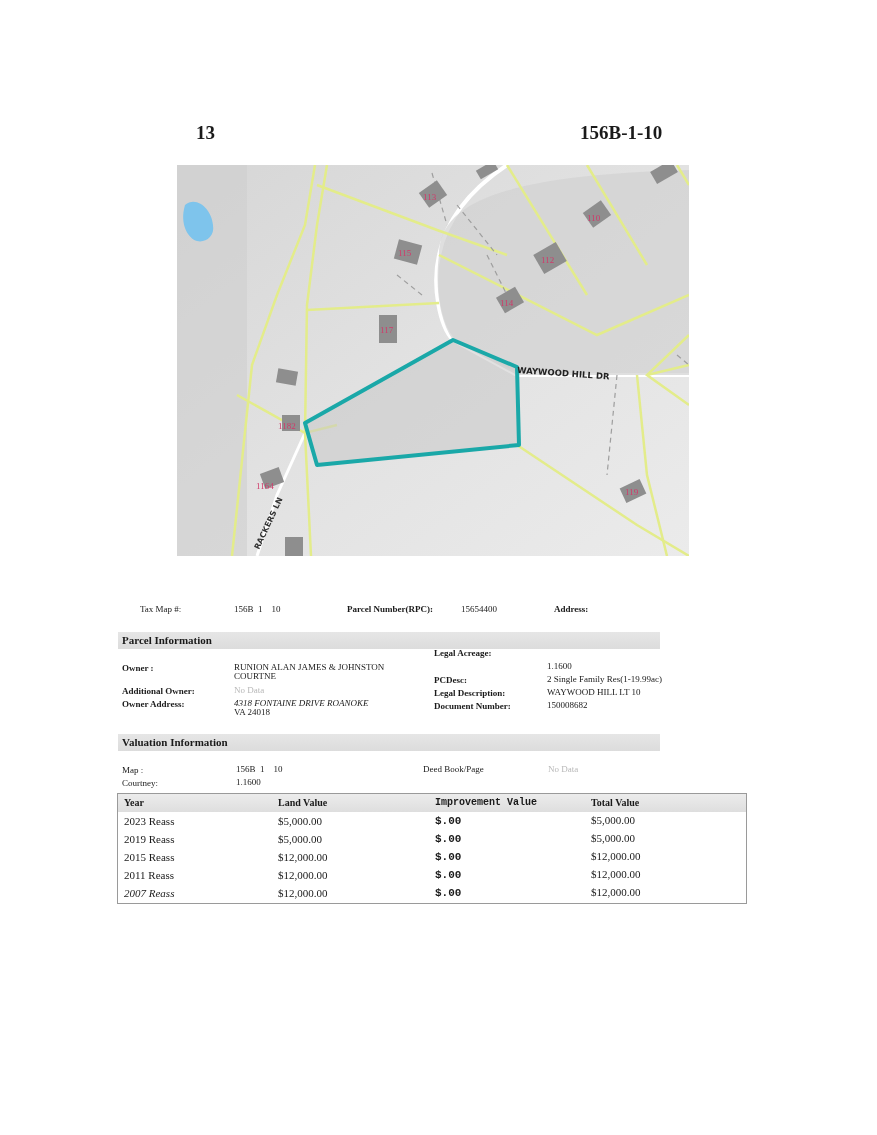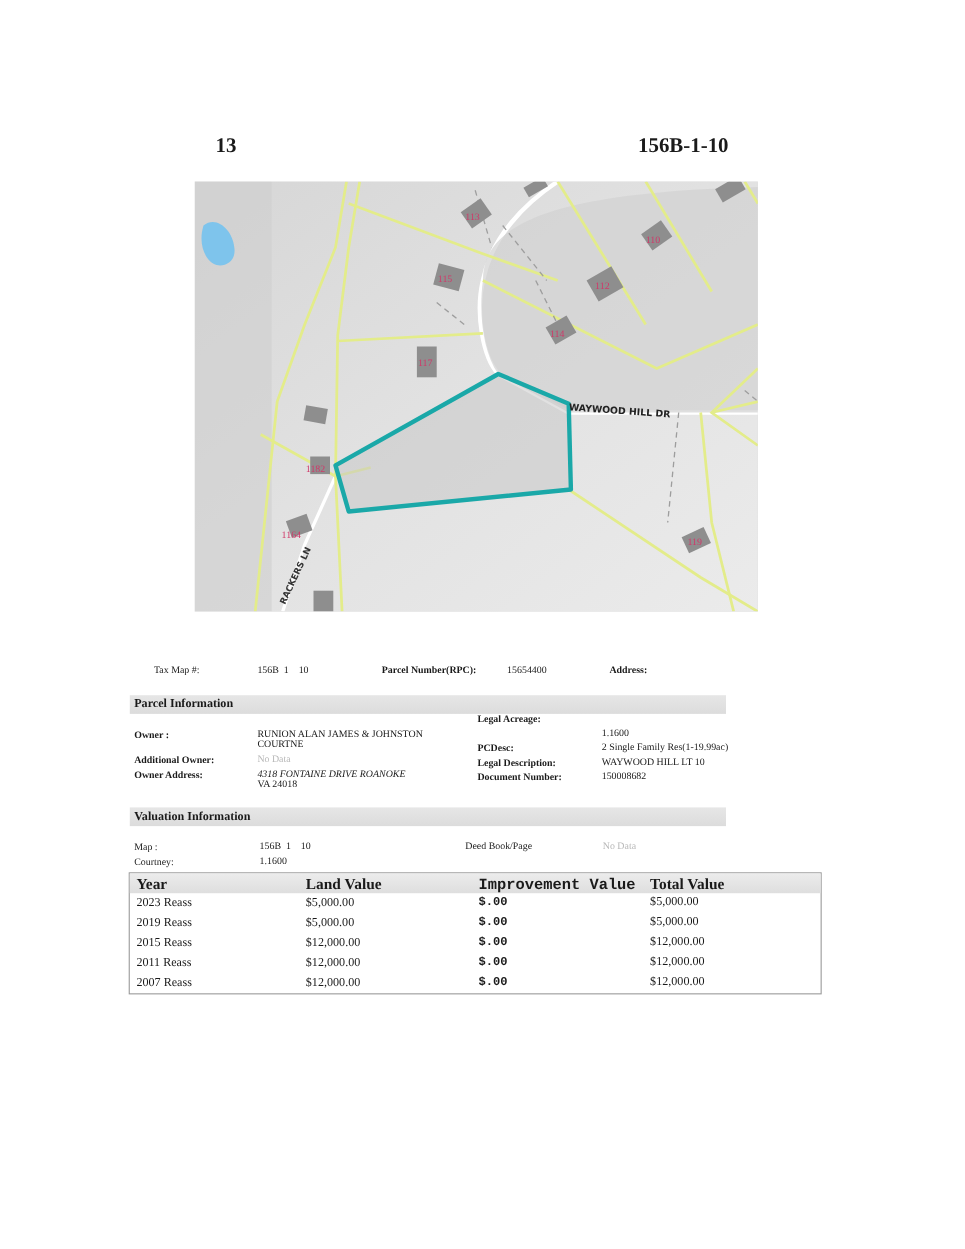--- a/index.html
+++ b/index.html
@@ -27,21 +27,21 @@
 
   .field { position: absolute; font-size: 9px; line-height: 10px; white-space: nowrap; }
   .field.b { font-weight: bold; }
   .nodata { color: #b8b8b8; }
 
   .val-table { position: absolute; left: 117px; top: 793px; width: 630px; height: 111px;
                border: 1px solid #9a9a9a; box-sizing: border-box; }
   .val-table .thead { position: absolute; left: 0; top: 0; width: 100%; height: 18px;
                       background: linear-gradient(#ececec, #dedede); }
   .cell { position: absolute; font-size: 11px; white-space: nowrap; }
-  .cell.h { font-weight: bold; font-size: 14px; top: 3px; }
+  .cell.h { font-weight: bold; font-size: 10px; top: 3px; }
   .c0 { left: 6px; } .c1 { left: 160px; } .c2 { left: 317px; font-family: Liberation Mono, monospace; } .c3 { left: 473px; }
   .bold { font-weight: bold; }
 </style>
 </head>
 <body>
 
 <div class="title-row">
   <span class="t-num">13</span>
   <span class="t-id">156B-1-10</span>
 </div>
@@ -193,18 +193,18 @@
     <span class="cell c2 bold" style="top:57px;">$.00</span>
     <span class="cell c3" style="top:56px;">$12,000.00</span>
   </div>
   <div>
     <span class="cell c0" style="top:75px;">2011 Reass</span>
     <span class="cell c1" style="top:75px;">$12,000.00</span>
     <span class="cell c2 bold" style="top:75px;">$.00</span>
     <span class="cell c3" style="top:74px;">$12,000.00</span>
   </div>
   <div>
-    <span class="cell c0" style="top:93px;">2007 Reass</span>
+    <span class="cell c0" style="top:93px;font-style:italic;">2007 Reass</span>
     <span class="cell c1" style="top:93px;">$12,000.00</span>
     <span class="cell c2 bold" style="top:93px;">$.00</span>
     <span class="cell c3" style="top:92px;">$12,000.00</span>
   </div>
 </div>
 
 </body></html>

